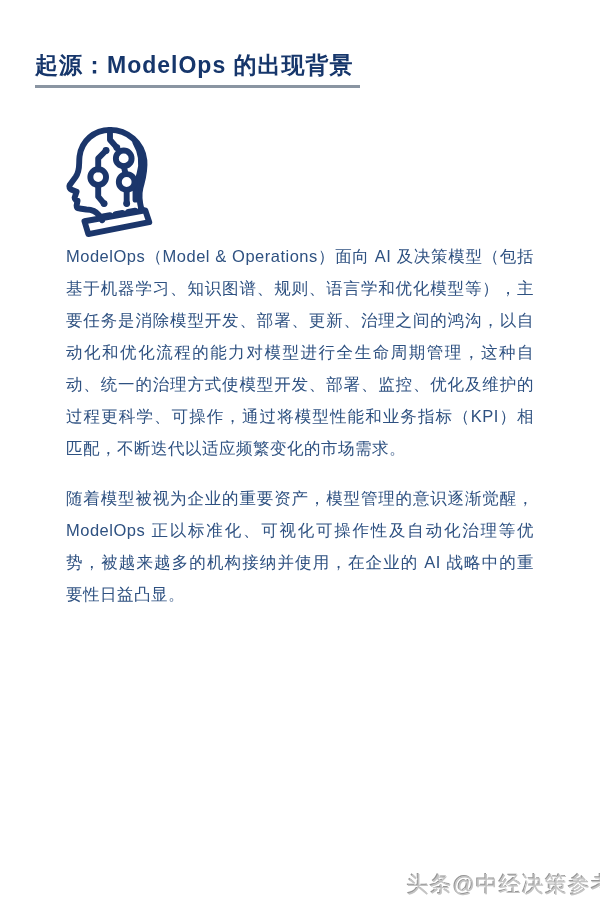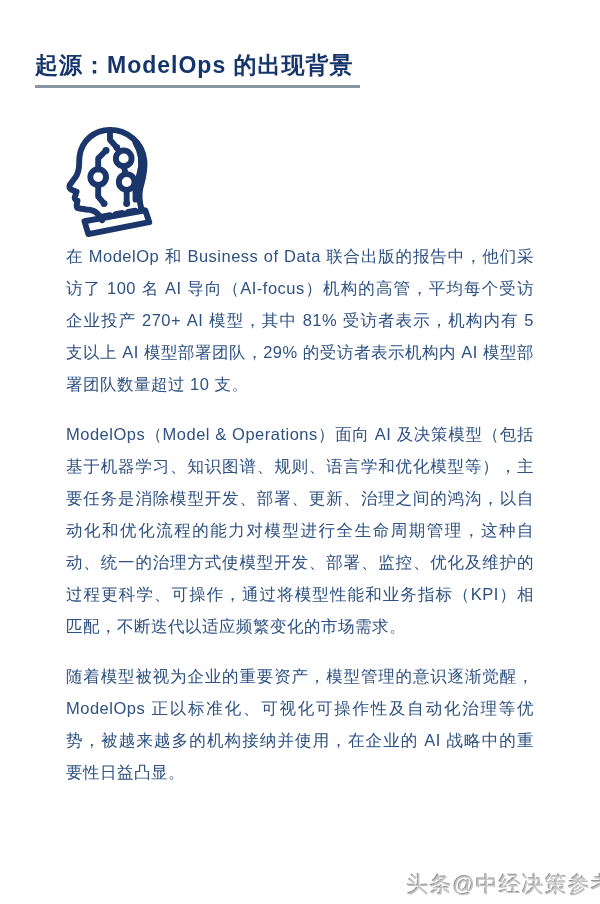--- a/index.html
+++ b/index.html
@@ -70,20 +70,19 @@
       <g fill="#1b366b" stroke="none">
         <circle cx="64" cy="27" r="3.5"></circle>
         <circle cx="53" cy="30" r="3.5"></circle>
         <circle cx="51" cy="84" r="3.5"></circle>
         <circle cx="74" cy="84" r="3.5"></circle>
       </g>
     </svg>
   </div>
 
   <div class="content">
-    <p>在 ModelOp 和 Business of Data 联合出版的报告中，他们采访了 100 名 AI 导向（AI-focus）机构的高管，平均每个受访企业投产 270+ AI 模型，其中 81% 受访者表示，机构内有 5 支以上 AI 模型部署团队，29% 的受访者表示机构内 AI 模型部署团队数量超过 10 支。</p>
     <p>ModelOps（Model &amp; Operations）面向 AI 及决策模型（包括基于机器学习、知识图谱、规则、语言学和优化模型等），主要任务是消除模型开发、部署、更新、治理之间的鸿沟，以自动化和优化流程的能力对模型进行全生命周期管理，这种自动、统一的治理方式使模型开发、部署、监控、优化及维护的过程更科学、可操作，通过将模型性能和业务指标（KPI）相匹配，不断迭代以适应频繁变化的市场需求。</p>
     <p>随着模型被视为企业的重要资产，模型管理的意识逐渐觉醒，ModelOps 正以标准化、可视化可操作性及自动化治理等优势，被越来越多的机构接纳并使用，在企业的 AI 战略中的重要性日益凸显。</p>
   </div>
 
   <div class="watermark">头条@中经决策参考</div>
 
 </div>
 
 </body></html>

